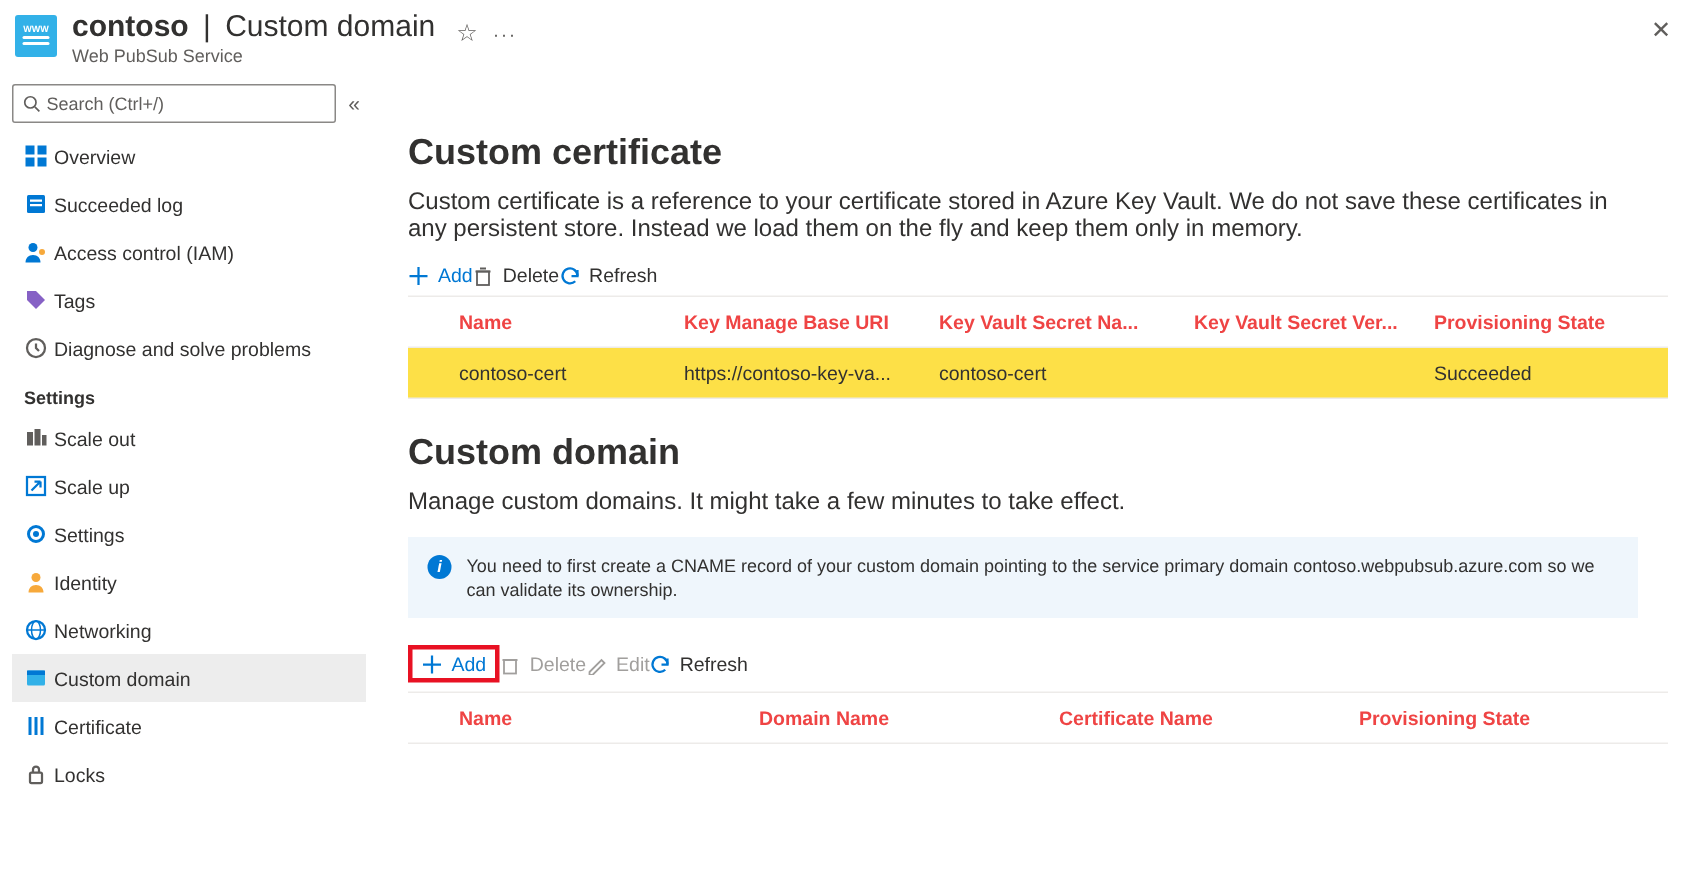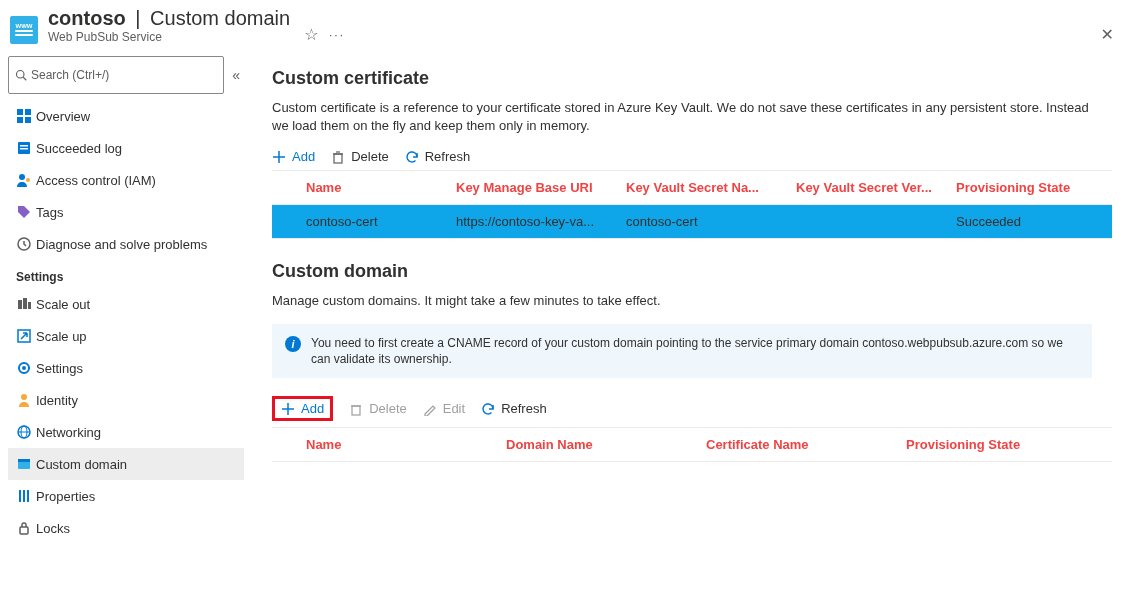--- a/index.html
+++ b/index.html
@@ -8,65 +8,65 @@
     font-family: "Segoe UI", -apple-system, sans-serif;
     font-size: 13px;
     color: #323130;
     background: #fff;
     width: 1128px;
     height: 592px;
     overflow: hidden;
   }
   .root { display: flex; flex-direction: column; height: 100%; }
   .header {
-    display: flex; align-items: flex-end; padding: 6px 14px 8px 8px;
+    display: flex; align-items: flex-start; padding: 6px 14px 8px 8px;
   }
   .resource-icon {
     width: 28px; height: 28px; background: #32b1e8; margin: 4px 10px 0 2px;
     display:flex;flex-direction:column;justify-content:center;align-items:center;
     border-radius:2px;color:#fff;font-size:7px;font-weight:700;letter-spacing:0;
   }
   .resource-icon .bar{height:2px;background:#fff;width:18px;margin:1px 0;border-radius:1px;}
   .hdr-titles{flex:0 0 auto;}
   .page-title { font-size: 20px; font-weight: 700; line-height:24px;}
   .page-title .sep{font-weight:400;color:#323130;margin:0 4px;}
   .page-title .sub{font-weight:400;}
   .subtitle { font-size: 12px; color: #605e5c; margin-top:0px;}
   .title-actions{display:flex;align-items:center;margin:6px 0 0 14px;gap:10px;color:#605e5c}
   .close-icon{margin-left:auto;margin-top:4px;color:#605e5c;cursor:pointer;font-size:16px}
   .body { display:flex; flex:1; overflow:hidden; }
   .sidebar { width: 248px; flex:0 0 248px; padding: 4px 0 0 8px; }
   .search-row{display:flex;align-items:center;gap:8px;margin:0 8px 6px 0}
   .search {
     flex:1;display:flex;align-items:center;border:1px solid #8a8886;
-    height:38px;padding:0 6px;color:#605e5c;font-size:12px;border-radius:2px;
+    height:26px;padding:0 6px;color:#605e5c;font-size:12px;border-radius:2px;
   }
   .search svg{margin-right:4px}
   .collapse{color:#605e5c;font-size:14px;cursor:pointer}
   .nav-item{
     display:flex;align-items:center;gap:4px;height:32px;padding:0 8px;
     cursor:pointer;font-size:13px;color:#323130;margin-right:4px;
   }
   .nav-item.selected{background:#ededed;}
   .nav-group{font-size:12px;font-weight:600;color:#323130;padding:10px 8px 4px;}
   .ico{width:16px;height:16px;display:flex;align-items:center;justify-content:center}
   .main{flex:1;padding:16px 16px 0 24px;overflow:auto}
-  .section-title{font-size:18px;font-weight:600;margin:0 0 10px;}
-  .section-desc{font-size:13px;color:#323130;line-height:18px;margin-bottom:14px;max-width:820px}
-  .toolbar{display:flex;align-items:center;gap:16px;margin:6px 0 6px}
+  .section-title{font-size:24px;font-weight:600;margin:20px 0 10px;}
+  .section-desc{font-size:16px;color:#323130;line-height:18px;margin-bottom:14px;max-width:820px}
+  .toolbar{display:flex;align-items:center;margin:6px 0 6px}
   .toolbar .tb{display:flex;align-items:center;gap:6px;font-size:13px;color:#323130;cursor:pointer}
   .toolbar .tb.add{color:#0078d4}
   .toolbar .tb.disabled{color:#a19f9d;cursor:default}
   .tb svg{display:block}
   .table{border-top:1px solid #edebe9;margin-top:2px}
   .thead,.trow{display:grid;align-items:center;height:34px;font-size:13px;border-bottom:1px solid #edebe9;padding:0 8px}
   .cert-grid{grid-template-columns:26px 150px 170px 170px 160px 1fr}
   .dom-grid{grid-template-columns:26px 200px 200px 200px 1fr}
   .thead{font-weight:600;color:#ef4444}
-  .trow.hover{background:#0ea5e9}
+  .trow.hover{background:#fde047}
   .info-banner{
     background:#eff6fc;border:1px solid #eff6fc;padding:10px 12px;display:flex;gap:10px;
     font-size:12px;color:#323130;line-height:16px;margin:8px 0 18px;align-items:flex-start;
     max-width:820px;
   }
   .info-banner .circ{flex:0 0 16px;width:16px;height:16px;border-radius:50%;background:#0078d4;color:#fff;font-size:11px;display:flex;align-items:center;justify-content:center;font-style:italic;font-weight:700;margin-top:1px}
   .highlight-box{border:3px solid #e81123;padding:2px 6px;display:inline-flex}
   .star{font-size:16px;color:#605e5c}
 </style>
 </head>
@@ -215,21 +215,21 @@
         <span>Custom domain</span>
       </div>
       <div class="nav-item">
         <span class="ico">
             <svg width="16" height="16">
               <rect x="3" y="2" width="2" height="12" fill="#0078d4"></rect>
               <rect x="7" y="2" width="2" height="12" fill="#0078d4"></rect>
               <rect x="11" y="2" width="2" height="12" fill="#0078d4"></rect>
             </svg>
           </span>
-        <span>Properties</span>
+        <span>Certificate</span>
       </div>
       <div class="nav-item">
         <span class="ico">
             <svg width="16" height="16">
               <rect x="4" y="7" width="8" height="7" rx="1" fill="none" stroke="#605e5c" stroke-width="1.5"></rect>
               <path d="M6 7V5a2 2 0 014 0v2" fill="none" stroke="#605e5c" stroke-width="1.5"></path>
             </svg>
           </span>
         <span>Locks</span>
       </div>

